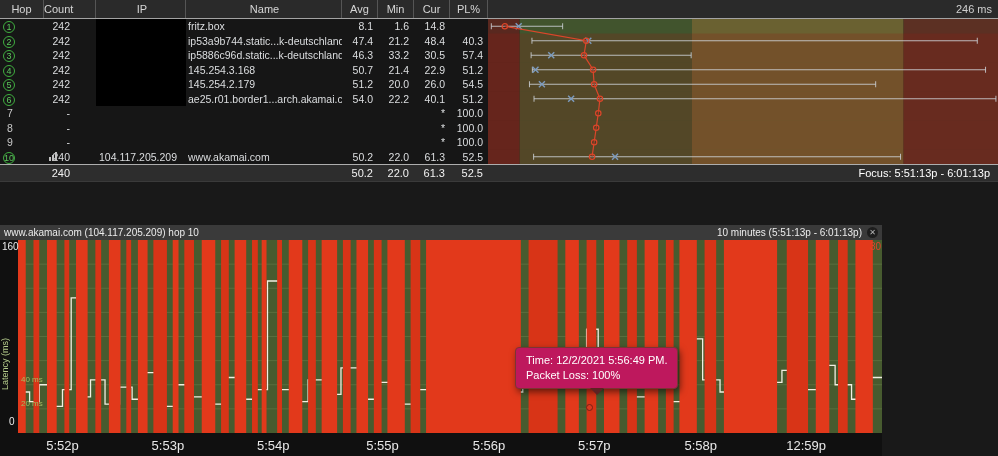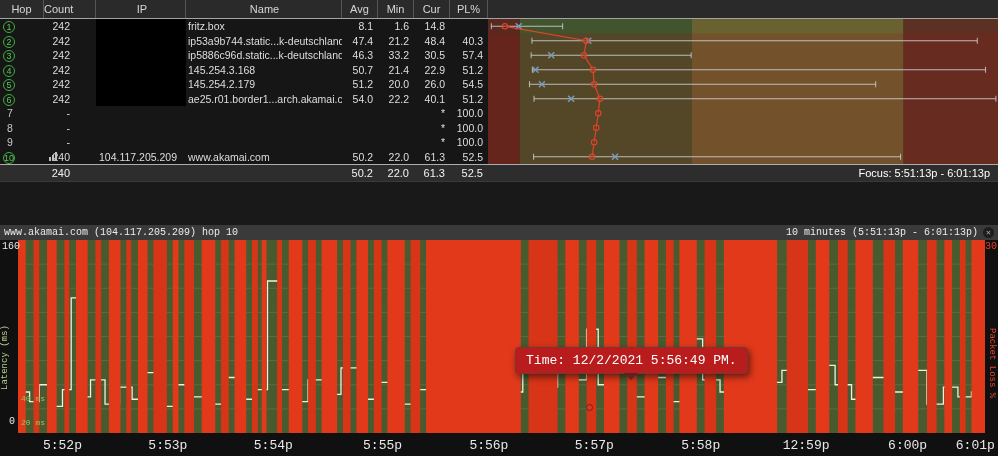--- a/index.html
+++ b/index.html
@@ -33,43 +33,43 @@
 
   .redaction { position:absolute; left:96px; top:0; width:90px; height:87px; background:#000; }
   .graph-overlay { position:absolute; left:488px; top:0; width:510px; height:145px; }
 
   .trace-summary { display:flex; height:18px; background:#2d2d2d; border-top:1px solid #aeaeae;
                    border-bottom:1px solid #3a3a3a; font-size:11px; color:#f2f2f2; }
   .trace-summary .cell{ height:17px; line-height:17px; }
   .sum-focus { text-align:right; padding-right:8px; color:#ffffff; }
 
   
-  .lower-panel { position:absolute; left:0; top:225px; width:998px; height:231px; background:#101010;font-family:Liberation Mono, monospace; }
+  .lower-panel { position:absolute; left:0; top:225px; width:882px; height:231px; background:#101010; }
   .chart-titlebar { display:flex; align-items:center; height:15px; background:#3a3a3a;
                     font-size:10px; color:#ececec; padding:0 4px; }
   .tb-left { flex:1; white-space:nowrap; overflow:hidden; }
   .tb-range { white-space:nowrap; margin-right:5px; }
   .close-btn { width:11px; height:11px; border-radius:50%; background:#1d1d1d; color:#b5b5b5;
                font-size:8px; line-height:11px; text-align:center; cursor:default; }
 
   .chart-area { position:absolute; left:0; top:15px; right:0; bottom:0; background:#101010; overflow:hidden; }
   .plot { position:absolute; left:18px; top:0; width:967px; height:193px; background:#475b2f; overflow:hidden; }
   .plot svg { position:absolute; left:0; top:0; }
-  .grid-label { position:absolute; left:3px; font-size:8px; color:#a3bd62; z-index:3;margin-top:19px; }
+  .grid-label { position:absolute; left:3px; font-size:8px; color:#a3bd62; z-index:3; }
   .ymax { position:absolute; left:2px; top:1px; font-size:10px; color:#eaeaea; }
   .ymin { position:absolute; left:9px; top:176px; font-size:10px; color:#eaeaea; }
   .pl-top { position:absolute; right:1px; top:1px; font-size:10px; color:#e0452a; }
   .lat-axis-label { position:absolute; left:0px; top:150px; transform:rotate(-90deg);
                     transform-origin:top left; font-size:9px; color:#b6cd8c; white-space:nowrap; }
   .pl-axis-label { position:absolute; left:997px; top:88px; transform:rotate(90deg);
                    transform-origin:top left; font-size:9px; color:#e0452a; white-space:nowrap; }
   .tick-label { position:absolute; top:198px; transform:translateX(-50%); font-size:13px; color:#e8e8e8; }
 
-  .tooltip { position:absolute; background:#b91c1c; border:1px solid #7c3434; border-radius:4px;
-             padding:5px 10px; font-size:13px; color:#fff; box-shadow:2px 3px 7px rgba(0,0,0,.55);
+  .tooltip { position:absolute; background:#be185d; border:1px solid #7c3434; border-radius:4px;
+             padding:5px 10px; font-size:11px; color:#fff; box-shadow:2px 3px 7px rgba(0,0,0,.55);
              z-index:5; white-space:nowrap; }
   .tooltip .line{ line-height:15px; }
   .ptr { position:absolute; left:50%; bottom:-7px; margin-left:-7px; width:0; height:0;
          border-left:7px solid transparent; border-right:7px solid transparent; border-top:7px solid #5e2222; }
   .marker-dot { position:absolute; width:7px; height:7px; border-radius:50%;
                 background:#d93a20; border:1px solid #7a1f12; z-index:4; }
 </style>
 </head>
 <body>
 
@@ -78,20 +78,21 @@
   <div class="trace-panel">
     <div class="trace-header">
       <div class="th c-hop">Hop</div>
       <div class="th c-count">Count</div>
       <div class="th c-ip">IP</div>
       <div class="th c-name">Name</div>
       <div class="th c-avg">Avg</div>
       <div class="th c-min">Min</div>
       <div class="th c-cur">Cur</div>
       <div class="th c-pl">PL%</div>
+      <div class="th c-graph">246 ms</div>
     </div>
 
     <div class="trace-body">
 
     <div class="trace-row">
           <div class="cell c-hop"><span class="hop-circle">1</span></div>
           <div class="cell c-count">242</div>
           <div class="cell c-ip"></div>
           <div class="cell c-name">fritz.box</div>
           <div class="cell c-avg num">8.1</div>
@@ -334,20 +335,21 @@
             <rect x="884.8050000000001" y="0" width="15.472" height="193" fill="#e2391b"></rect>
             <rect x="908.9799999999999" y="0" width="9.67" height="193" fill="#d83417"></rect>
             <rect x="926.386" y="0" width="7.736" height="193" fill="#e2391b"></rect>
             <rect x="941.858" y="0" width="5.8020000000000005" height="193" fill="#d83417"></rect>
             <rect x="953.462" y="0" width="13.538" height="193" fill="#e2391b"></rect>
           </svg>
           <span class="grid-label" style="top: 134.75px;">40 ms</span>
           <span class="grid-label" style="top: 158.875px;">20 ms</span>
           <div class="tooltip" style="left: 497.038px; top: 107.115px;">
           <div class="line">Time: 12/2/2021 5:56:49 PM.</div>
+          <div class="line">Packet Loss: 100%</div>
           <div class="ptr"></div>
         </div>
           <div class="marker-dot" style="left: 567.53px; top: 163.945px;"></div>
         </div>
       <span class="ymax">160</span>
       <span class="ymin">0</span>
       <span class="pl-top">30</span>
       <span class="lat-axis-label">Latency (ms)</span>
       <span class="pl-axis-label">Packet Loss %</span>
     <span class="tick-label" style="left: 62.482px;">5:52p</span>

